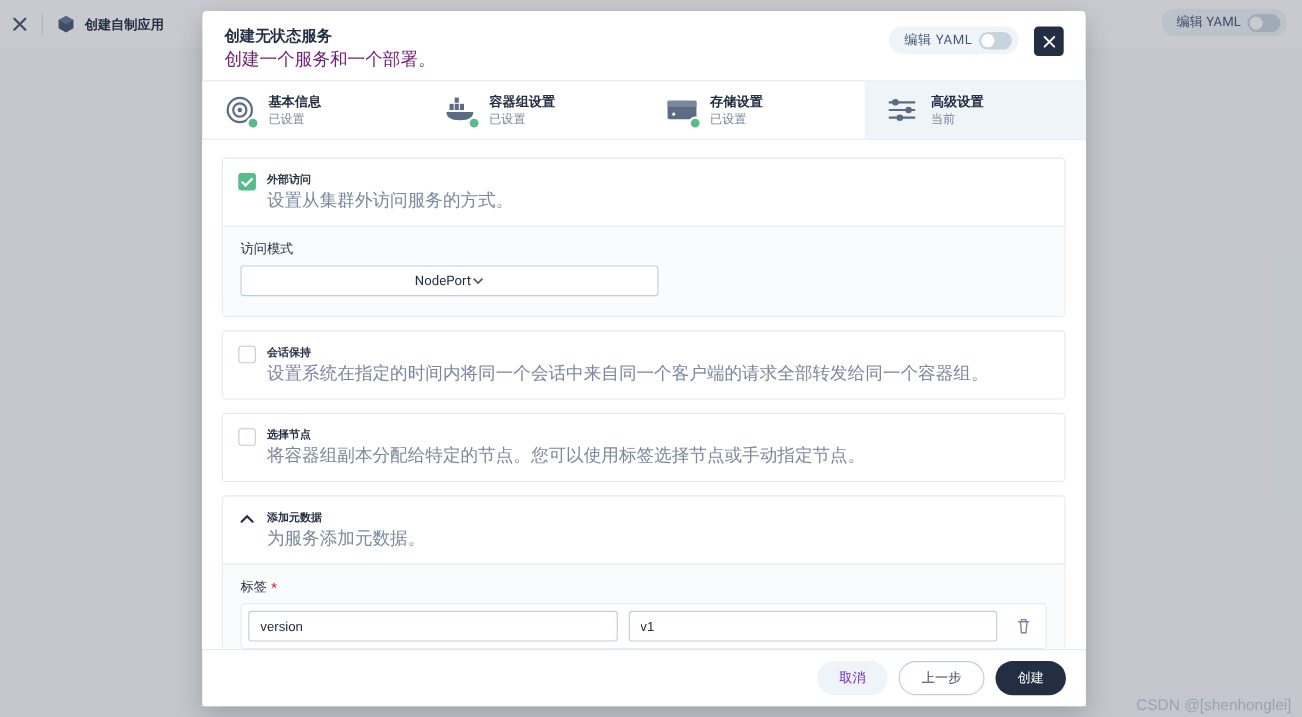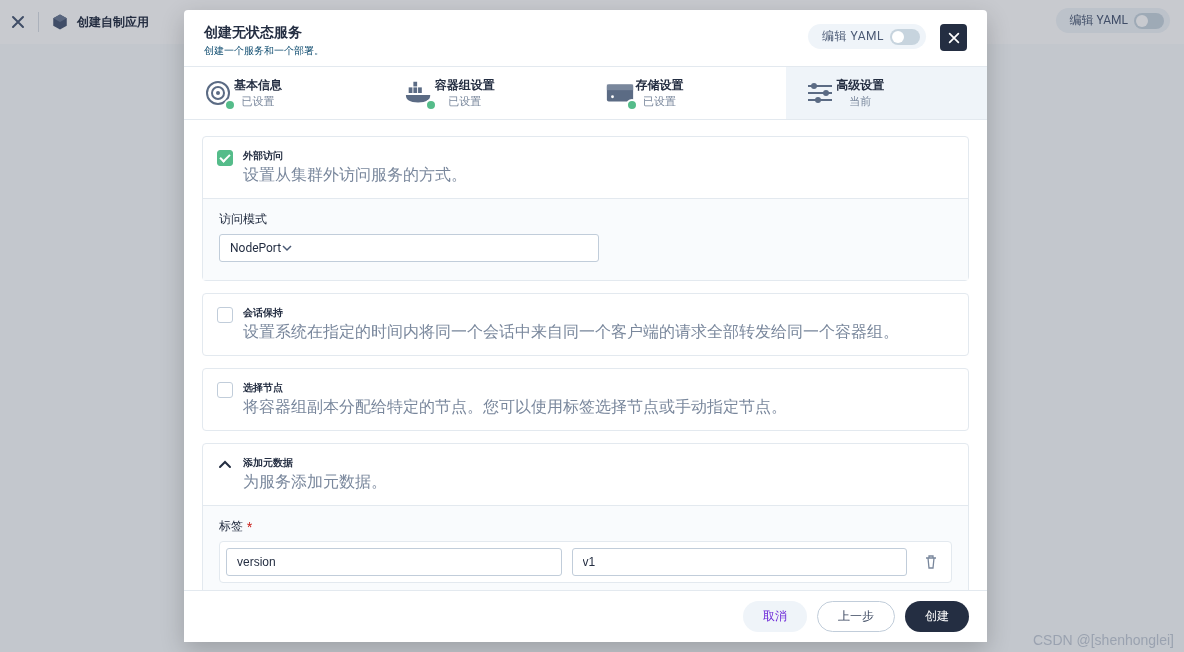--- a/index.html
+++ b/index.html
@@ -81,21 +81,21 @@
       display: flex;
       flex-direction: column;
     }
     .modal-header {
       padding: 14px 20px 8px 20px;
       display: flex;
       align-items: flex-start;
     }
     .modal-header .title-wrap { flex: 1; }
     .modal-header .title { font-size: 14px; font-weight: 600; color: #242e42; }
-    .modal-header .subtitle { font-size: 10px; color: #0c4a6e; margin-top: 2px; }
+    .modal-header .subtitle { font-size: 16px; color: #701a75; margin-top: 2px; }
     .yaml-pill {
       background: #eff4f9;
       border-radius: 16px;
       padding: 4px 6px 4px 14px;
       display: flex;
       align-items: center;
       margin-right: 14px;
     }
     .yaml-pill .lbl { color: #4a5974; font-size: 12px; margin-right: 6px; letter-spacing: 0.5px; }
     .close-btn {
@@ -113,21 +113,21 @@
       display: flex;
       border-top: 1px solid #e3e9ef;
       border-bottom: 1px solid #e3e9ef;
       background: #fff;
     }
     .step {
       flex: 1;
       display: flex;
       align-items: center;
       padding: 10px 18px;
-      text-align: center;
+      gap: 10px;
     }
     .step.active { background: #eff4f9; }
     .step-icon {
       width: 32px; height: 32px;
       display: flex;
       align-items: center;
       justify-content: center;
       position: relative;
     }
     .step-icon .dot {
@@ -197,21 +197,21 @@
     }
     .field-label { font-size: 12px; color: #242e42; margin-bottom: 6px; display:flex; align-items:center; gap:4px; }
     .field-label .req { color: #ca2621; }
     .select-box {
       width: 380px;
       height: 28px;
       border: 1px solid #c1cdda;
       border-radius: 3px;
       display: flex;
       align-items: center;
-      justify-content: flex-start;
+      justify-content: center;
       padding: 0 10px;
       background: #fff;
       font-size: 12px;
       color: #242e42;
     }
     .select-box svg { width: 12px; height: 12px; }
 
     .row-wrap {
       border: 1px solid #e3e9ef;
       border-radius: 4px;

